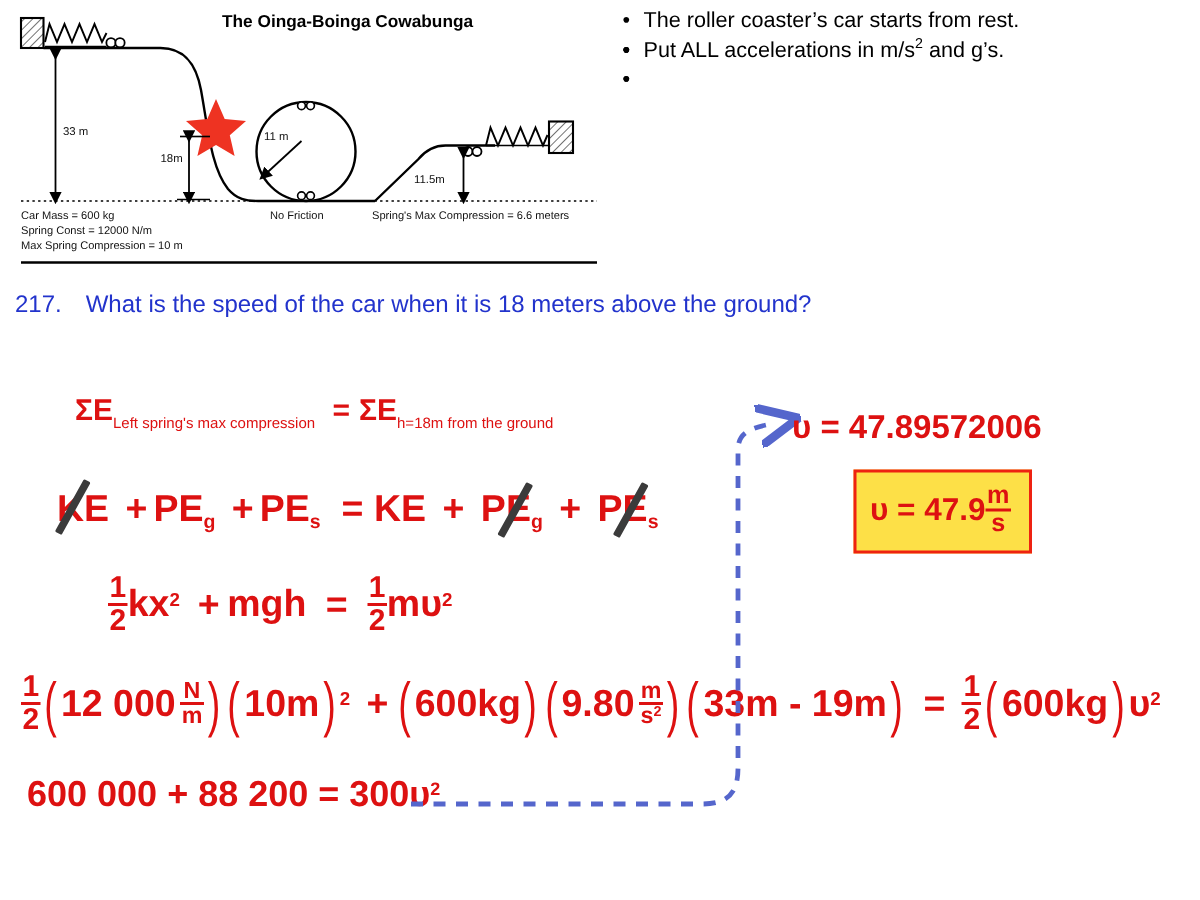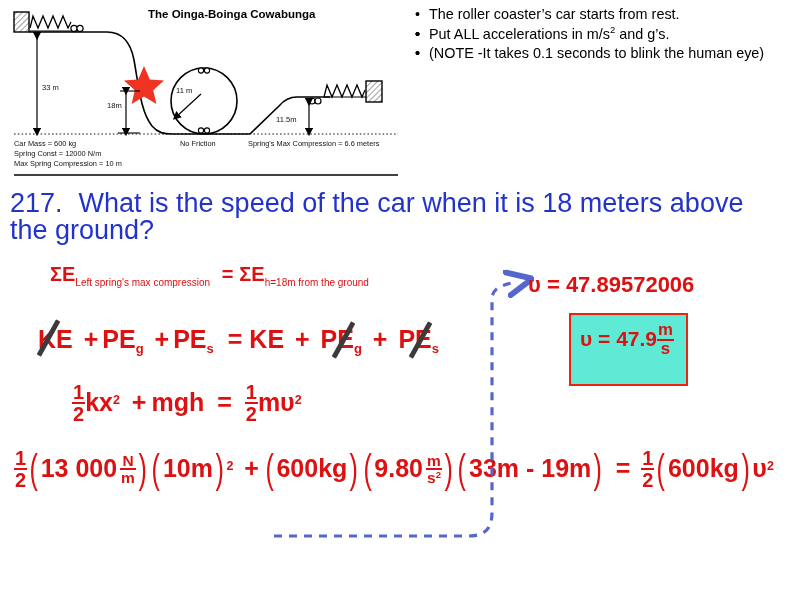--- a/index.html
+++ b/index.html
@@ -65,21 +65,21 @@
     line-height: 19.6px;
   }
   #bullets li sup { font-size: 9.5px; vertical-align: super; line-height: 0; }
 
   
   #question {
     position: absolute;
     left: 10px; top: 190px;
     width: 775px;
     color: #2233cc;
-    font-size: 27px;
+    font-size: 16px;
     line-height: 27px;
     font-weight: normal;
   }
   #question .qnum { margin-right: 16px; }
 
   
   #work {
     position: absolute;
     left: 0; top: 255px;
     width: 708px; height: 345px;
@@ -157,23 +157,23 @@
     left: 528px; top: 272px;
     color: #dd1111;
     font-family: "Liberation Sans", sans-serif;
     font-weight: bold;
     font-size: 22px;
     white-space: nowrap;
   }
   #answer-box {
     position: absolute;
     left: 569px; top: 313px;
-    width: 119px; height: 73px;
+    width: 119px; height: 56px;
     border: 2px solid #ee2211;
-    background: #5eead4;
+    background: #fde047;
     box-sizing: border-box;
   }
   #answer-box .inner {
     position: absolute;
     left: 9px; top: 8px;
     color: #dd1111;
     font-family: "Liberation Sans", sans-serif;
     font-weight: bold;
     font-size: 21px;
     white-space: nowrap;
@@ -268,21 +268,20 @@
     </li>
     <li>
       <span class="bdot">•</span>
       <span>Put ALL accelerations in m/s</span><sup>2</sup><span> and g’s.</span>
     </li>
     <li>
       <span class="bdot">•</span>
     </li>
     <li>
       <span class="bdot">•</span>
-      <span>(NOTE -It takes 0.1 seconds to blink the human eye)</span>
     </li>
   </ul>
 </div>
 
 <div id="question">
   <span class="qnum">217.</span><span>What is the speed of the car when it is 18 meters above the ground?</span>
 </div>
 
 <div id="work">
 
@@ -321,35 +320,38 @@
     <span class="frac">
       <span class="num">1</span>
       <span class="den">2</span>
     </span><span>mυ</span><span class="sup2">2</span>
   </div>
 
   <div class="eq" id="eq-subst">
     <span class="frac">
       <span class="num">1</span>
       <span class="den">2</span>
-    </span><span class="bigpar">(</span><span>13 000</span><span class="frac small" style="margin-left:3px;">
+    </span><span class="bigpar">(</span><span>12 000</span><span class="frac small" style="margin-left:3px;">
       <span class="num">N</span>
       <span class="den">m</span>
     </span><span class="bigpar">)</span><span class="bigpar">(</span><span>10m</span><span class="bigpar">)</span><span class="sup2">2</span>
     <span style="margin:0 4px;">+</span><span class="bigpar">(</span><span>600kg</span><span class="bigpar">)</span><span class="bigpar">(</span><span>9.80</span><span class="frac small" style="margin-left:3px;">
       <span class="num">m</span>
       <span class="den"><span>s</span><span style="font-size:0.62em;position:relative;top:-0.5em;">2</span></span>
     </span><span class="bigpar">)</span><span class="bigpar">(</span><span>33m - 19m</span><span class="bigpar">)</span>
     <span style="margin:0 4px;">=</span>
     <span class="frac">
       <span class="num">1</span>
       <span class="den">2</span>
     </span><span class="bigpar">(</span><span>600kg</span><span class="bigpar">)</span><span>υ</span><span class="sup2">2</span>
   </div>
 
+  <div class="eq" id="eq-final">
+    <span>600 000 + 88 200 = 300υ</span><span class="sup2">2</span>
+  </div>
 </div>
 
 <svg id="arrow-layer">
   <defs>
     <marker id="bluehead" markerWidth="9" markerHeight="9" refX="2" refY="4.5" orient="auto">
       <path d="M0,0.5 L8.5,4.5 L0,8.5" fill="none" stroke="#5566cc" stroke-width="1.8" stroke-linecap="round" stroke-linejoin="round"></path>
     </marker>
   </defs>
   <path d="M274,536 L468,536 C486,536 492,528 492,512 L492,300 C492,290 498,286 512,283" fill="none" stroke="#5566cc" stroke-width="3.2" stroke-dasharray="8,7" marker-end="url(#bluehead)"></path>
 </svg>

